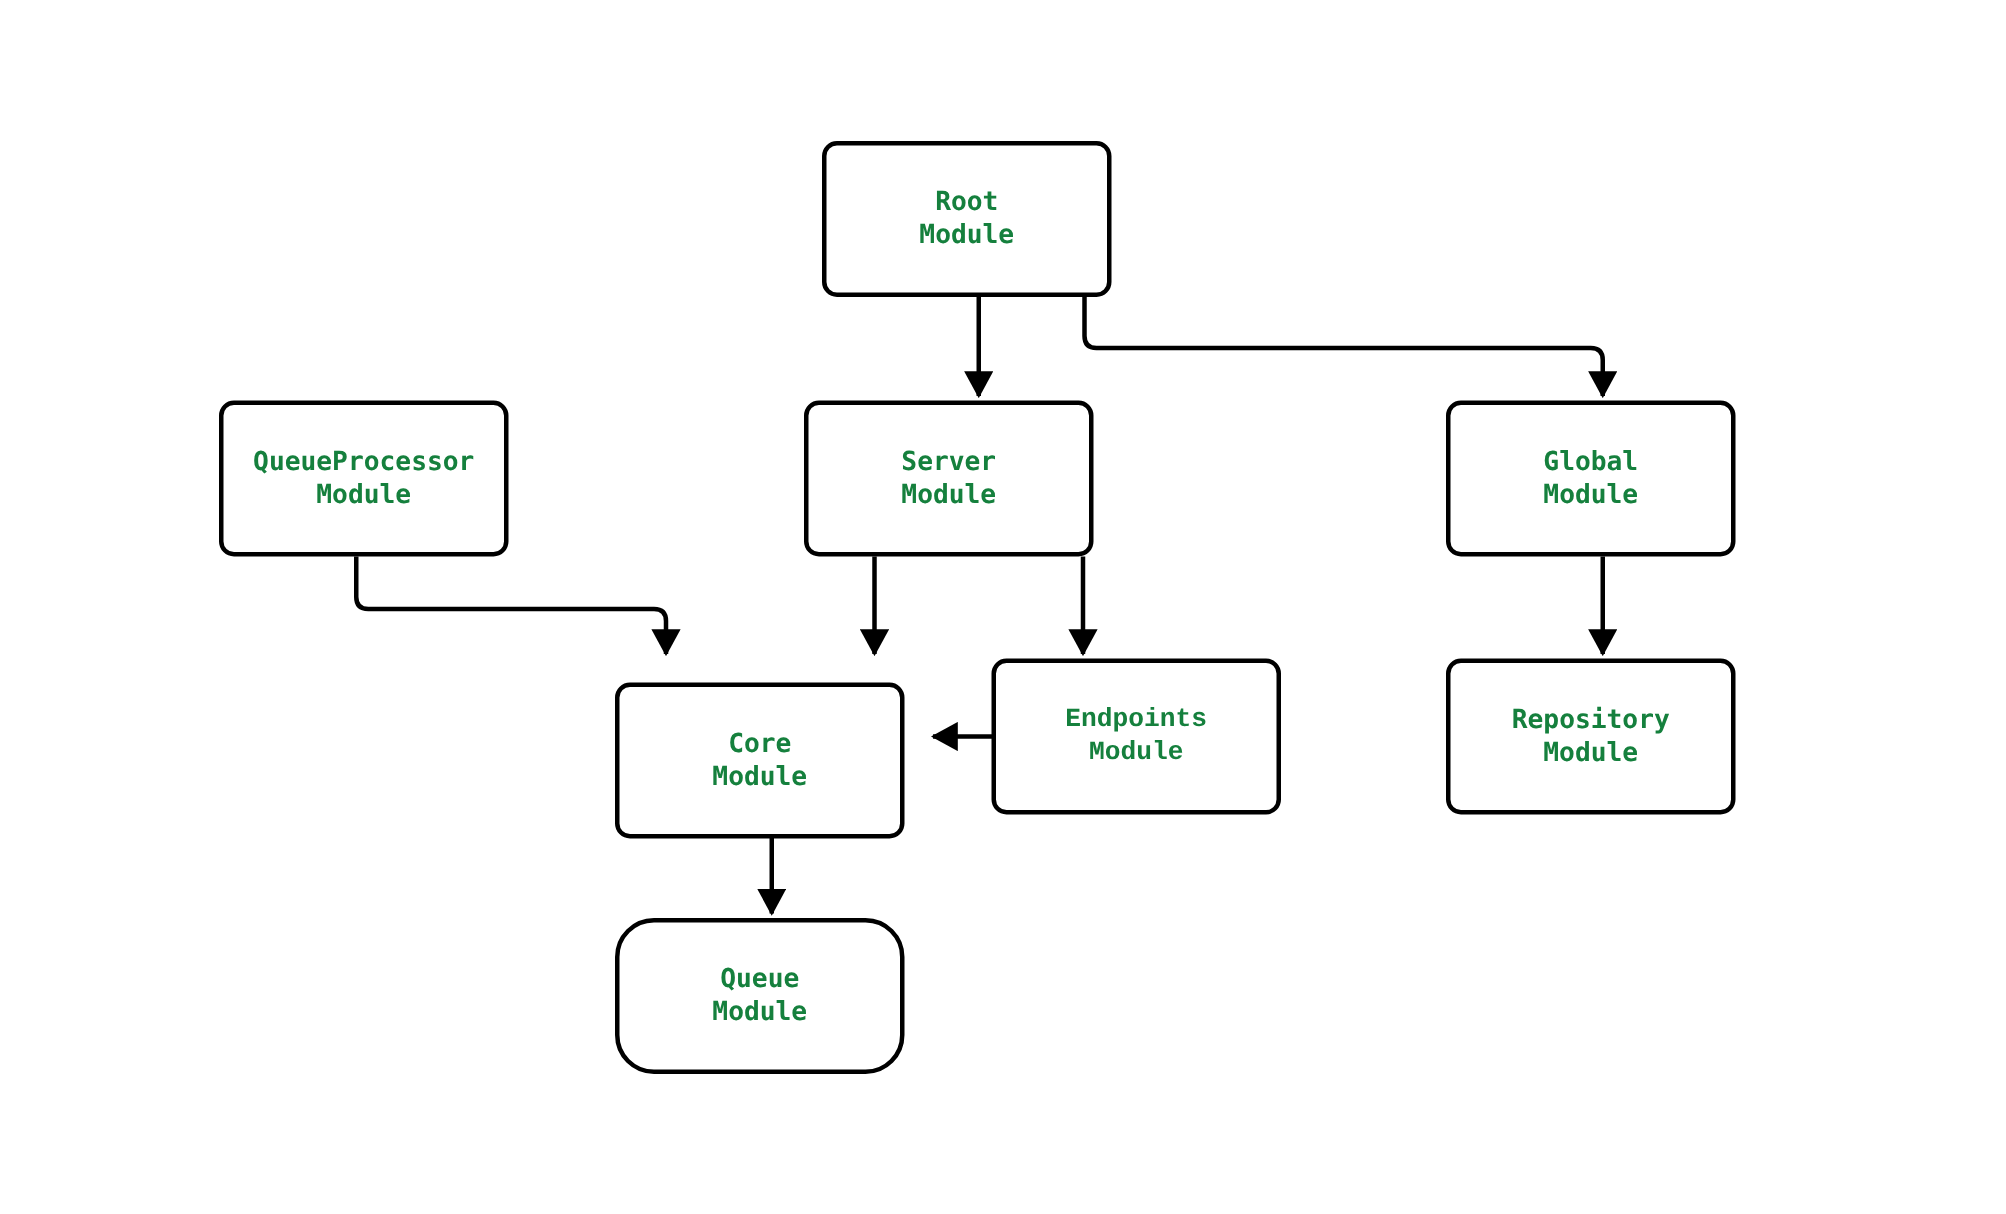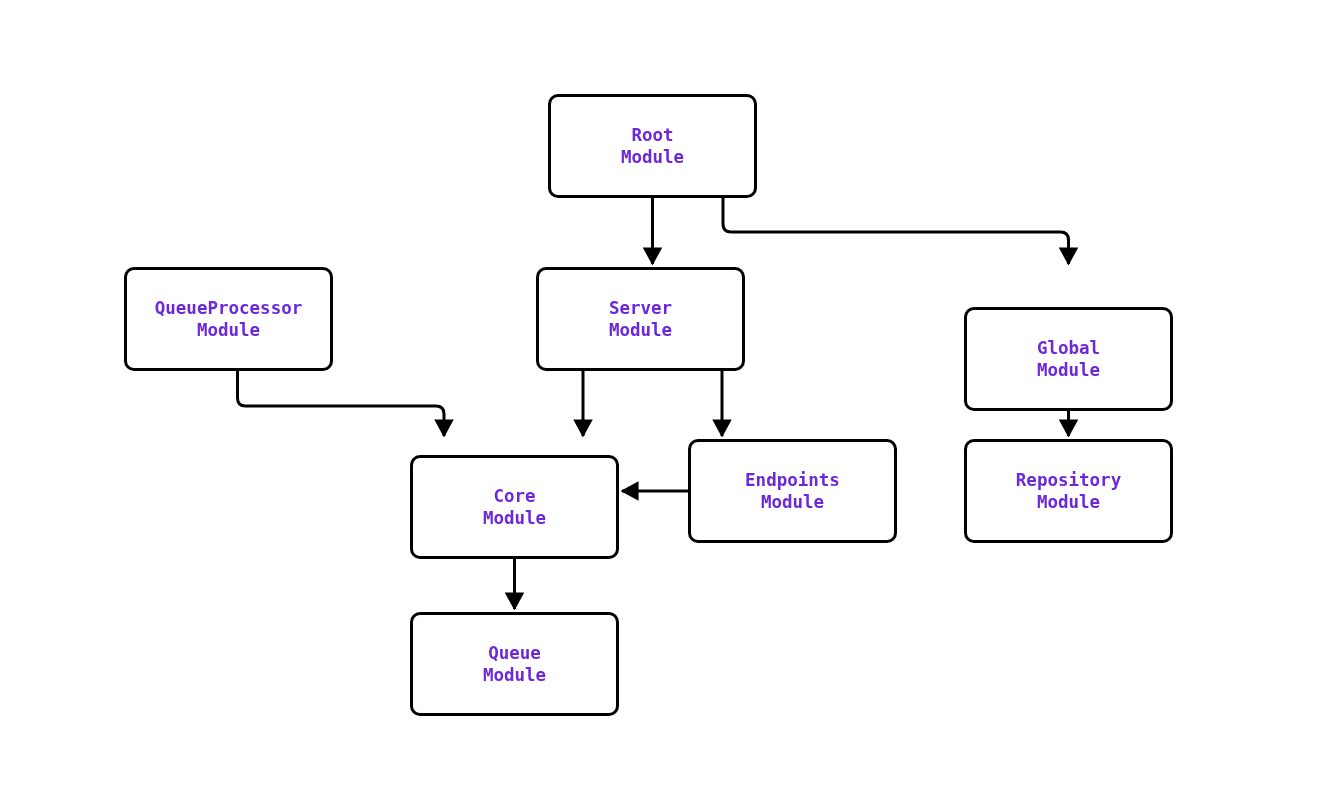--- a/index.html
+++ b/index.html
@@ -22,35 +22,35 @@
     width: 1337px;
     height: 809px;
   }
   .edge {
     fill: none;
     stroke: #000000;
     stroke-width: 3;
   }
   .node {
     position: absolute;
-    width: 209px;
+    width: 193px;
     height: 104px;
     box-sizing: border-box;
     background: #ffffff;
     border: 3px solid #000000;
     border-radius: 10px;
     display: flex;
     align-items: center;
     justify-content: center;
     text-align: center;
     font-family: "DejaVu Sans Mono", "Liberation Mono", monospace;
     font-weight: bold;
     font-size: 17.5px;
     line-height: 22px;
-    color: #6d28d9;
+    color: #15803d;
     white-space: pre-line;
   }
 </style>
 </head>
 <body>
 
 <div class="canvas">
 
   <svg class="edges-layer" width="1337" height="809" viewBox="0 0 1337 809" xmlns="http://www.w3.org/2000/svg">
     <defs>
@@ -64,34 +64,34 @@
     <path class="edge" d="M 583 371 L 583 436" marker-end="url(#arrowhead)"></path>
     <path class="edge" d="M 722 371 L 722 436" marker-end="url(#arrowhead)"></path>
     <path class="edge" d="M 1068.5 371 L 1068.5 436" marker-end="url(#arrowhead)"></path>
     <path class="edge" d="M 688 491 L 622 491" marker-end="url(#arrowhead)"></path>
     <path class="edge" d="M 514.5 543 L 514.5 609" marker-end="url(#arrowhead)"></path>
   </svg>
 
   <div class="node" style="left:548px; top:94px;">Root
 Module</div>
 
-  <div class="node" style="left:124px; top:267px;">QueueProcessor
+  <div class="node" style="left:146px; top:267px;">QueueProcessor
 Module</div>
 
   <div class="node" style="left:536px; top:267px;">Server
 Module</div>
 
-  <div class="node" style="left:964px; top:267px;margin-top:40px;">Global
+  <div class="node" style="left:964px; top:267px;">Global
 Module</div>
 
   <div class="node" style="left:410px; top:455px;">Core
 Module</div>
 
-  <div class="node" style="left:688px; top:439px;">Endpoints
+  <div class="node" style="left:661px; top:439px;font-family:Liberation Mono, monospace;">Endpoints
 Module</div>
 
   <div class="node" style="left:964px; top:439px;">Repository
 Module</div>
 
-  <div class="node" style="left:410px; top:612px;">Queue
+  <div class="node" style="left:410px; top:612px;border-radius:26px;">Queue
 Module</div>
 
 </div>
 
 </body></html>

